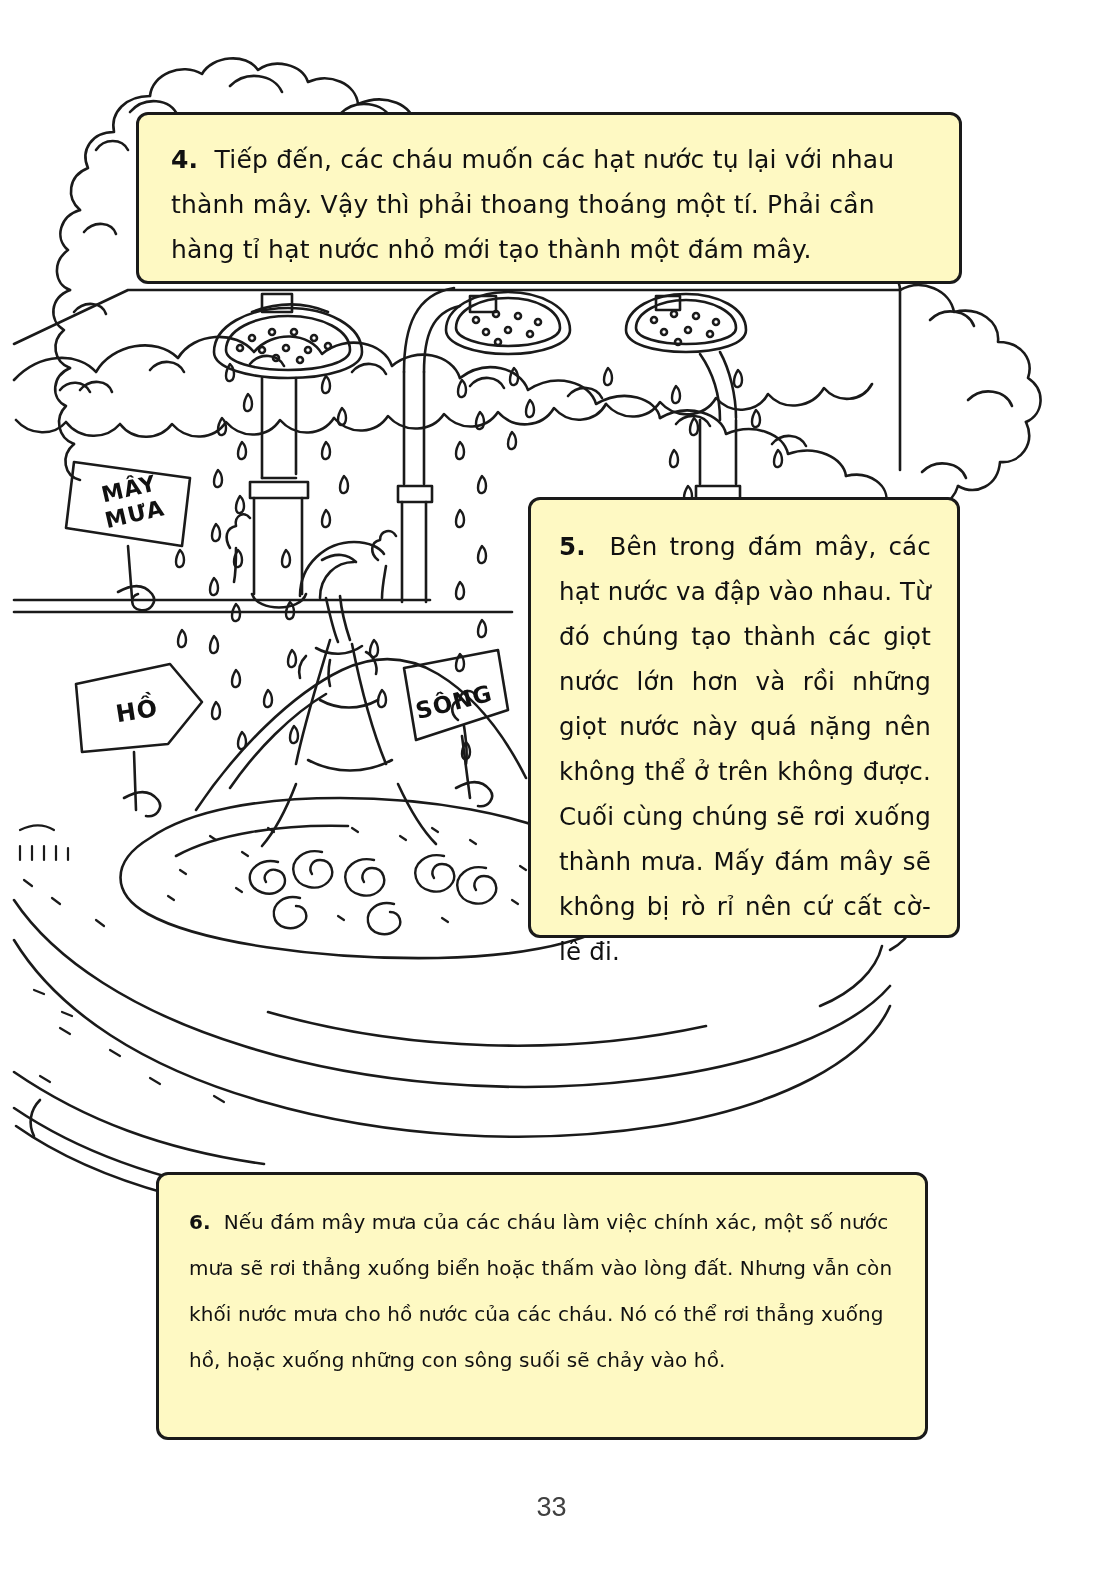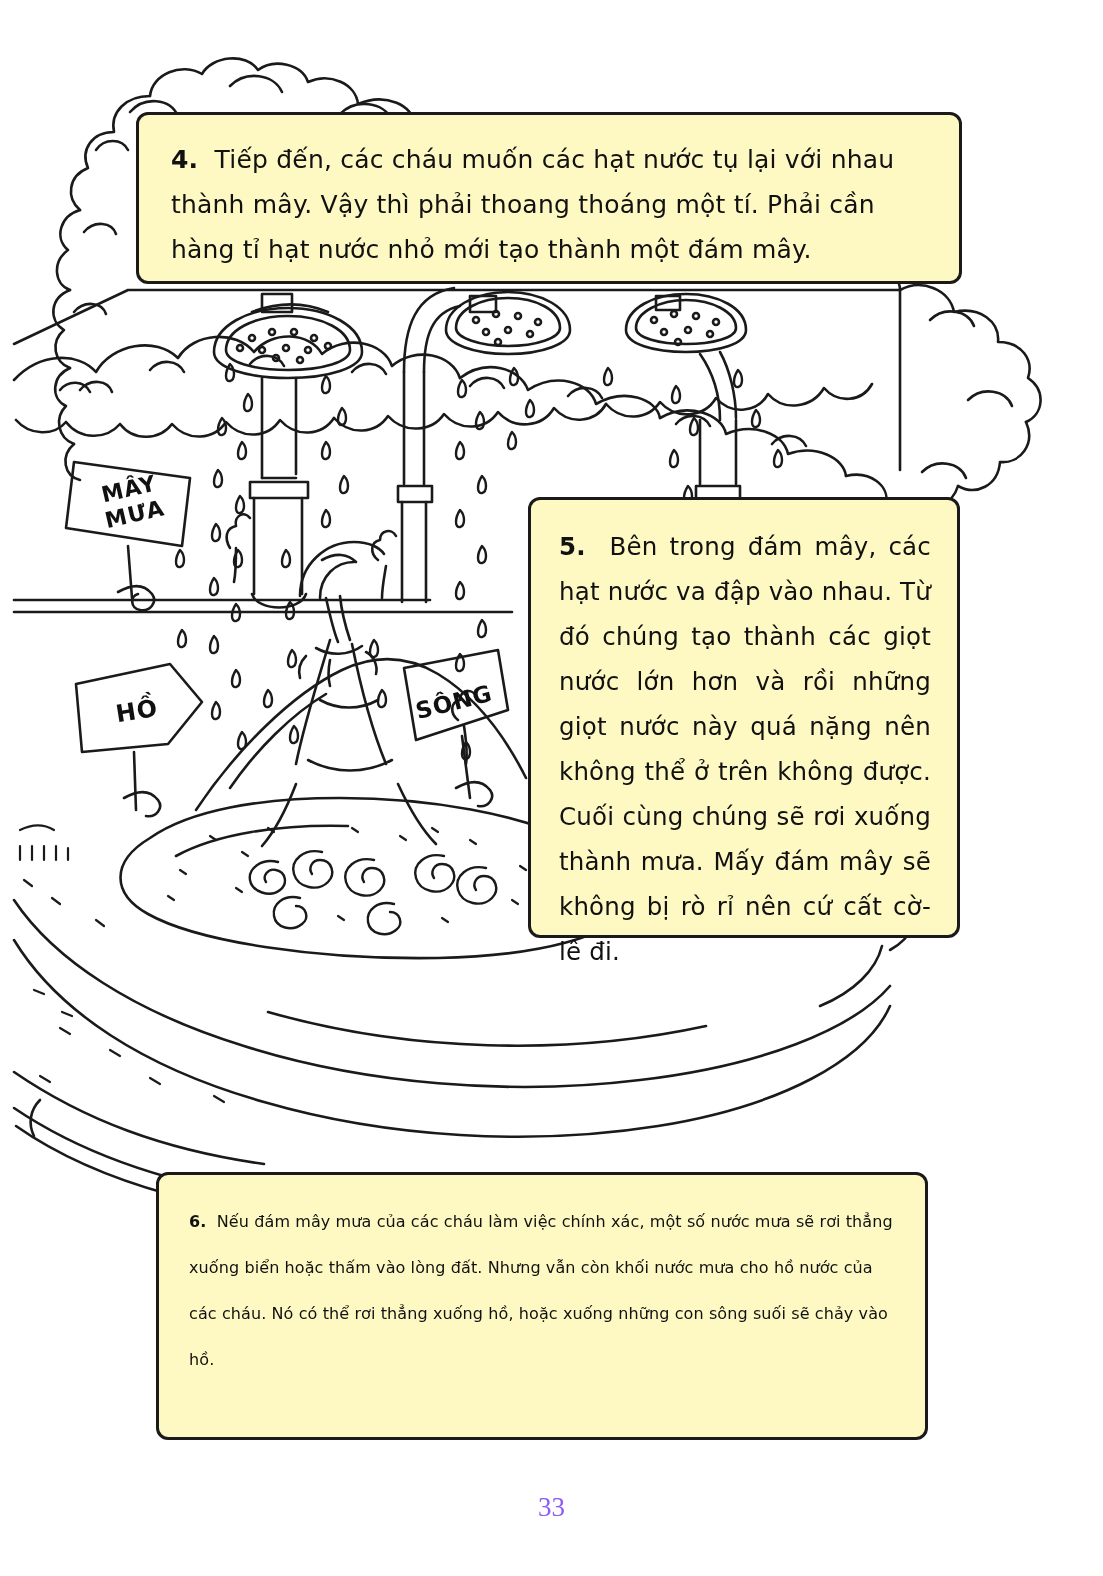--- a/index.html
+++ b/index.html
@@ -66,36 +66,36 @@
   }
   
   #panel-6 {
     left: 156px;
     top: 1172px;
     width: 772px;
     height: 268px;
     padding: 24px 28px 16px 30px;
   }
   #panel-6 p {
-    font-size: 16px;
+    font-size: 20px;
     line-height: 46px;
     letter-spacing: 0.1px;
   }
   .num {
     font-weight: 700;
   }
   .page-number {
     position: absolute;
     left: 0;
     right: 0;
     top: 1492px;
     text-align: center;
     font-size: 27px;
-    color: #8b5cf6;
-    font-family: Liberation Serif, serif;
+    color: #404040;
+    font-family: Liberation Sans, sans-serif;
   }
   
   .sign-text {
     position: absolute;
     font-family: "DejaVu Sans", sans-serif;
     font-weight: 700;
     color: #111;
     white-space: pre;
     text-align: center;
     letter-spacing: 1px;

